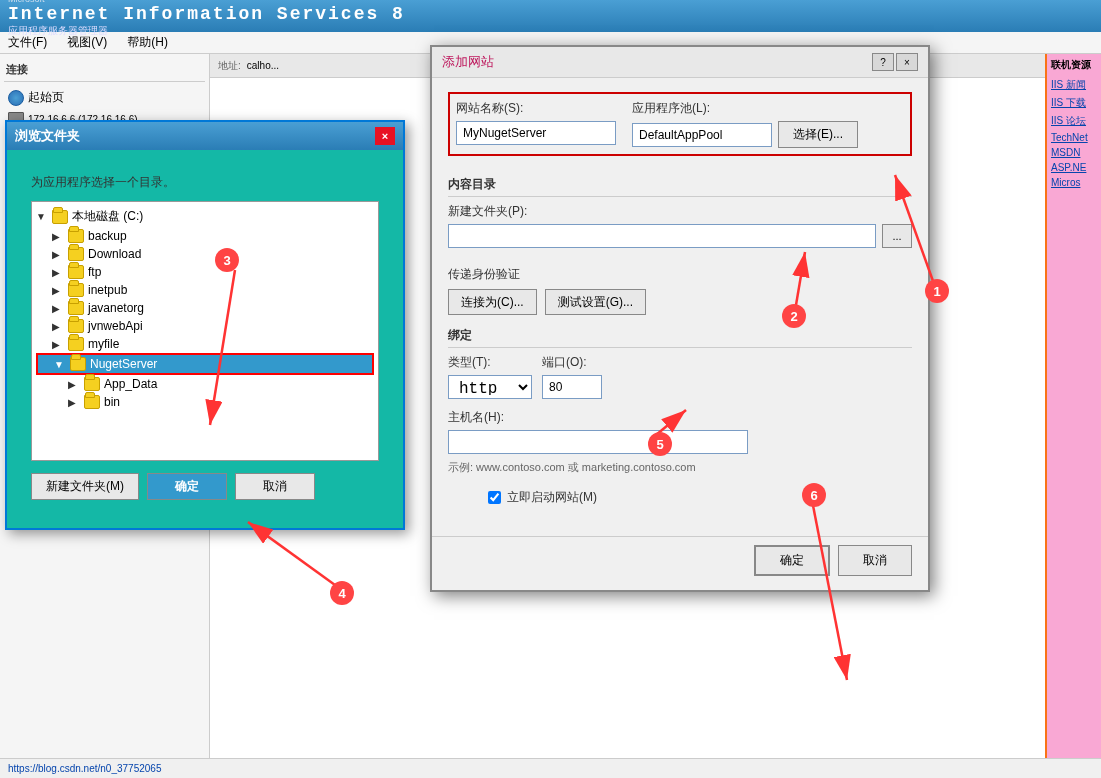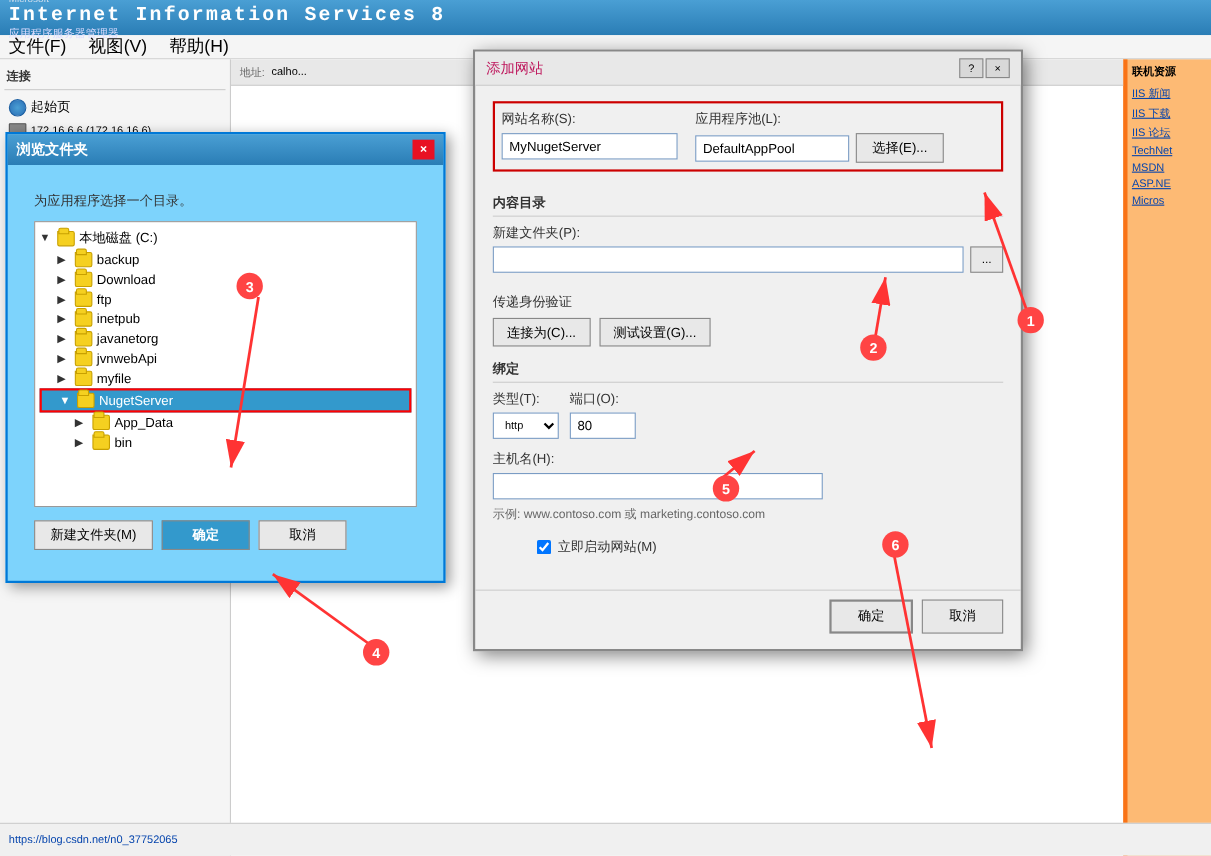--- a/index.html
+++ b/index.html
@@ -58,21 +58,21 @@
       background: #f5f5f5;
       border-bottom: 1px solid #ccc;
       padding: 2px 4px;
       display: flex;
       gap: 12px;
       height: 22px;
       align-items: center;
     }
 
     .iis-menu-item {
-      font-size: 16px;
+      font-size: 12px;
       cursor: pointer;
       padding: 2px 4px;
       text-align: center;
     }
 
     .iis-body {
       display: flex;
       height: calc(100% - 54px);
     }
 
@@ -138,42 +138,42 @@
       border-radius: 1px;
     }
 
     .iis-main {
       flex: 1;
       background: #ffffff;
       position: relative;
     }
 
     .iis-right-panel {
-      width: 80px;
-      background: #fdba74;
-      border-left: 4px solid #f97316;
+      width: 56px;
+      background: #f9a8d4;
+      border-left: 2px solid #f97316;
       padding: 4px;
       font-size: 10px;
     }
 
     .right-panel-item {
       color: #0645ad;
       cursor: pointer;
       padding: 2px 0;
       text-decoration: underline;
       font-size: 10px;
     }
 
     
     .browse-dialog {
       position: absolute;
       top: 120px;
       left: 5px;
       width: 400px;
-      background: #7dd3fc;
+      background: #14b8a6;
       border: 2px solid #0078d7;
       box-shadow: 4px 4px 12px rgba(0,0,0,0.4);
       z-index: 100;
     }
 
     .browse-titlebar {
       background: linear-gradient(to bottom, #4a9fd4, #2a7db5);
       color: white;
       padding: 4px 8px;
       display: flex;
@@ -405,23 +405,24 @@
     .binding-group {
       display: flex;
       flex-direction: column;
       gap: 4px;
     }
 
     .binding-select {
       padding: 3px 6px;
       border: 1px solid #7a9cc4;
       background: white;
-      font-size: 10px;
-      height: 24px;
-      width: 60px;
+      font-size: 16px;
+      height: 24px;
+      width: 84px;
+      font-family: Liberation Mono, monospace;
     }
 
     .ip-select {
       padding: 3px 6px;
       border: 1px solid #7a9cc4;
       background: white;
       font-size: 12px;
       height: 24px;
       width: 150px;
     }
@@ -563,21 +564,21 @@
       <div class="right-panel-item">IIS 新闻</div>
       <div class="right-panel-item">IIS 下载</div>
       <div class="right-panel-item">IIS 论坛</div>
       <div class="right-panel-item">TechNet</div>
       <div class="right-panel-item">MSDN</div>
       <div class="right-panel-item">ASP.NE</div>
       <div class="right-panel-item">Micros</div>
     </div>
   </div>
 
-  <div style="position:absolute;bottom:0;left:0;width:100%;height:30px;background:#f0f0f0;border-top:1px solid #ccc;display:flex;align-items:center;padding:0 8px;">
+  <div style="position:absolute;bottom:0;left:0;width:100%;height:20px;background:#f0f0f0;border-top:1px solid #ccc;display:flex;align-items:center;padding:0 8px;">
     <span style="font-size:10px;color:#0645ad;">https://blog.csdn.net/n0_37752065</span>
   </div>
 </div>
 
 <div class="add-website-dialog">
   <div class="dialog-titlebar">
     <span class="dialog-title-text">添加网站</span>
     <div class="dialog-title-btns">
       <button class="dialog-btn-small">?</button>
       <button class="dialog-btn-small">×</button>

